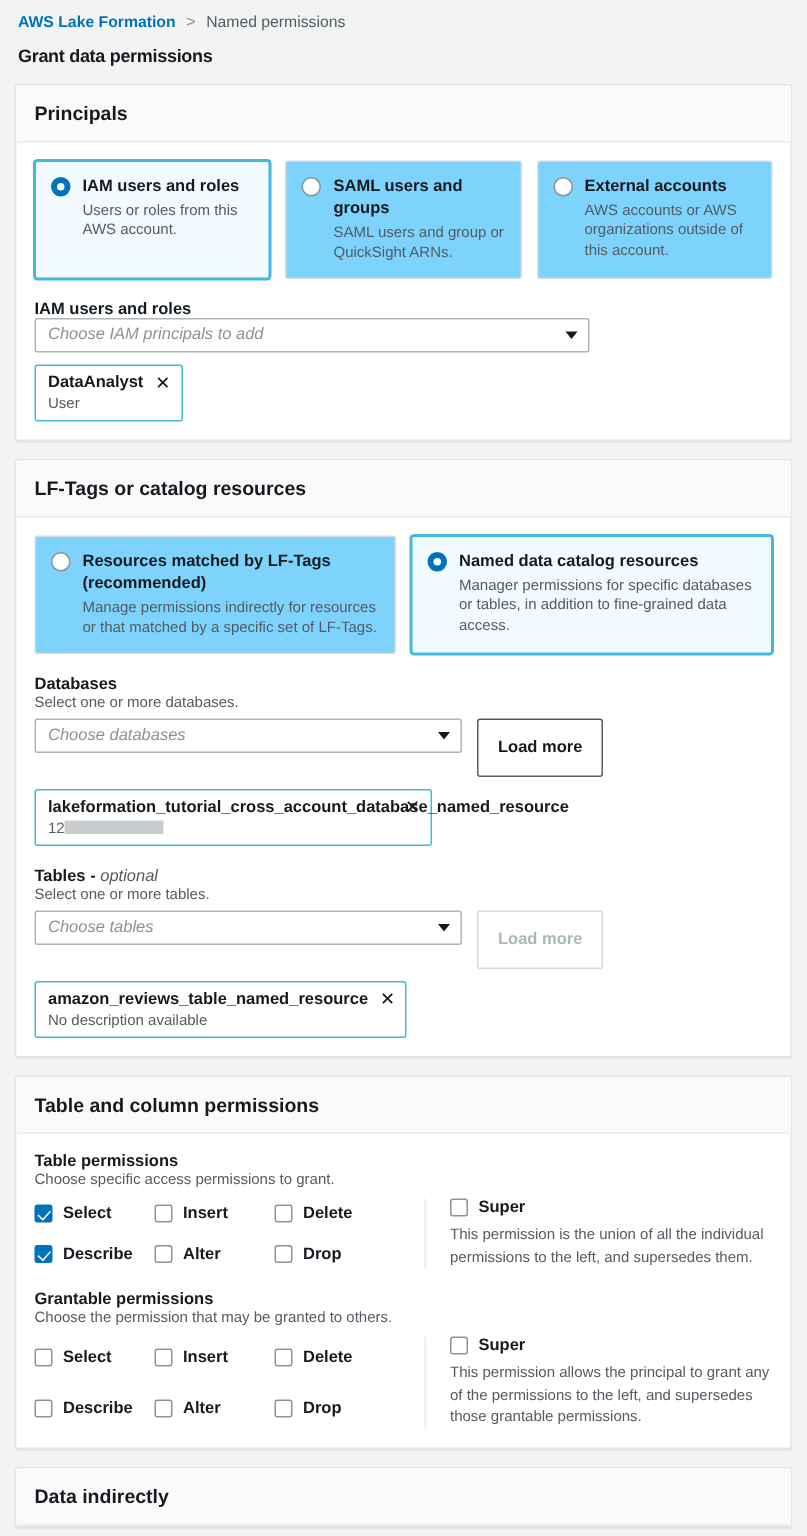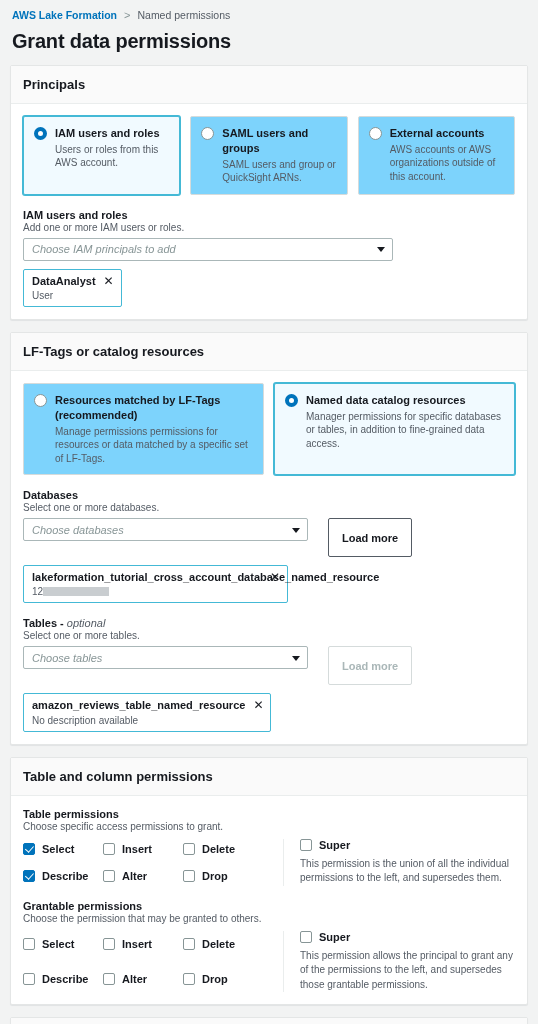--- a/index.html
+++ b/index.html
@@ -22,21 +22,21 @@
     padding: 9px 12px 0 12px;
     font-size: 10.5px;
   }
   .crumb-link { color: #0073bb; font-weight: bold; cursor: pointer; }
   .crumb-sep { color: #879596; font-size: 11px; }
   .crumb-current { color: #545b64; }
 
   
   .page-title {
     padding: 9px 12px 12px 12px;
-    font-size: 20px;
+    font-size: 12px;
     font-weight: bold;
     letter-spacing: -0.2px;
     color: #16191f;
   }
 
   
   .card {
     background: #ffffff;
     border: 1px solid #e4e6e6;
     border-radius: 2px;
@@ -83,21 +83,21 @@
   .radio.on { border: 4px solid #0073bb; background: #fff; }
   .tile-text { line-height: 1.35; }
   .tile-title { font-weight: bold; font-size: 11px; color: #16191f; display:block; margin-bottom: 2px;}
   .tile-desc { font-size: 10px; color: #545b64; display:block; }
 
   
   .field-label { font-weight: bold; font-size: 11px; color: #16191f; margin-top: 14px; }
   .field-label .opt { font-weight: normal; font-style: italic; color: #545b64; }
   .field-hint { font-size: 10px; color: #545b64; margin: 1px 0 5px 0; }
 
-  .select-row { display: flex; gap: 20px; align-items: flex-start; }
+  .select-row { display: flex; gap: 10px; align-items: flex-start; }
   .select {
     position: relative;
     border: 1px solid #aab7b8;
     border-radius: 2px;
     background: #fff;
     height: 23px;
     display: flex;
     align-items: center;
     padding: 0 22px 0 8px;
     font-size: 11px;
@@ -227,21 +227,20 @@
       <div class="tile">
         <span class="radio"></span>
         <span class="tile-text">
           <span class="tile-title">External accounts</span>
           <span class="tile-desc">AWS accounts or AWS organizations outside of this account.</span>
         </span>
       </div>
     </div>
 
     <div class="field-label">IAM users and roles</div>
-    <div class="field-hint">Add one or more IAM users or roles.</div>
 
     <div class="select w-iam">
       <span>Choose IAM principals to add</span>
       <span class="caret"></span>
     </div>
 
     <div class="chip">
       <span class="chip-top">
         <span class="chip-name">DataAnalyst</span>
         <span class="chip-x">✕</span>
@@ -254,21 +253,21 @@
 
 <div class="card">
   <div class="card-header">LF-Tags or catalog resources</div>
   <div class="card-body">
 
     <div class="tile-row">
       <div class="tile">
         <span class="radio"></span>
         <span class="tile-text">
           <span class="tile-title">Resources matched by LF-Tags (recommended)</span>
-          <span class="tile-desc">Manage permissions permissions for resources or data matched by a specific set of LF-Tags.</span>
+          <span class="tile-desc">Manage permissions indirectly for resources or that matched by a specific set of LF-Tags.</span>
         </span>
       </div>
       <div class="tile selected">
         <span class="radio on"></span>
         <span class="tile-text">
           <span class="tile-title">Named data catalog resources</span>
           <span class="tile-desc">Manager permissions for specific databases or tables, in addition to fine-grained data access.</span>
         </span>
       </div>
     </div>

